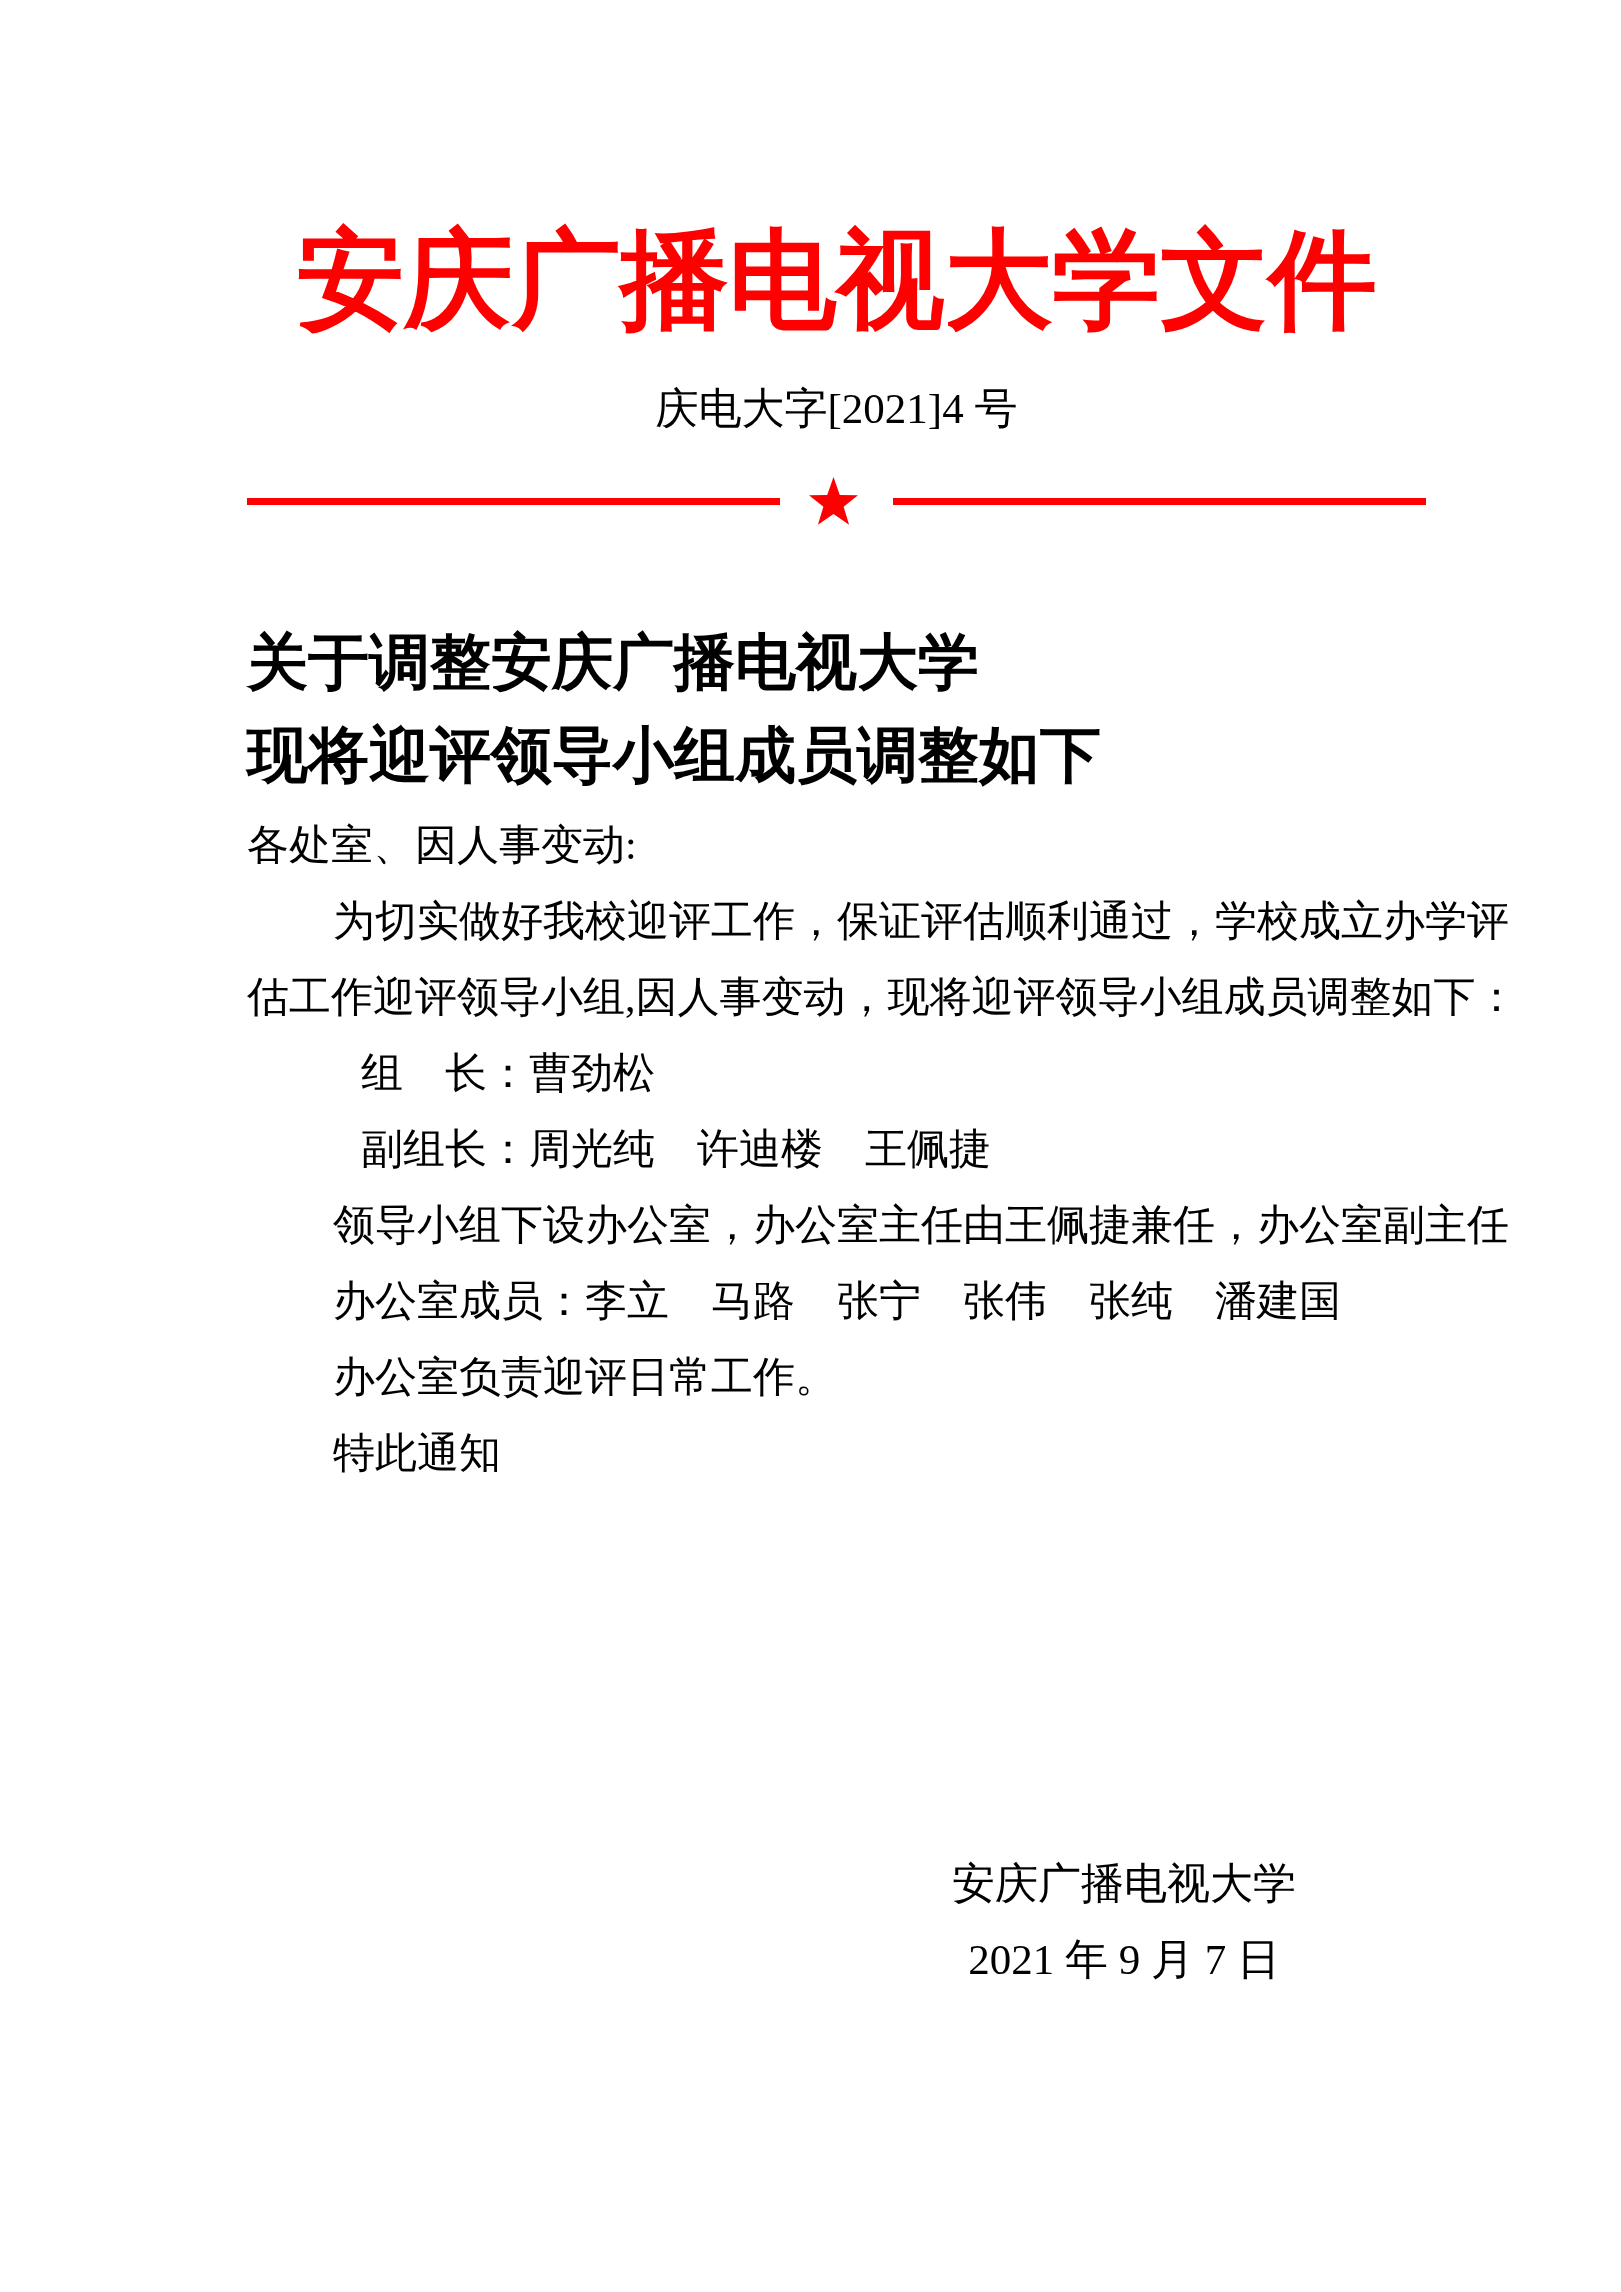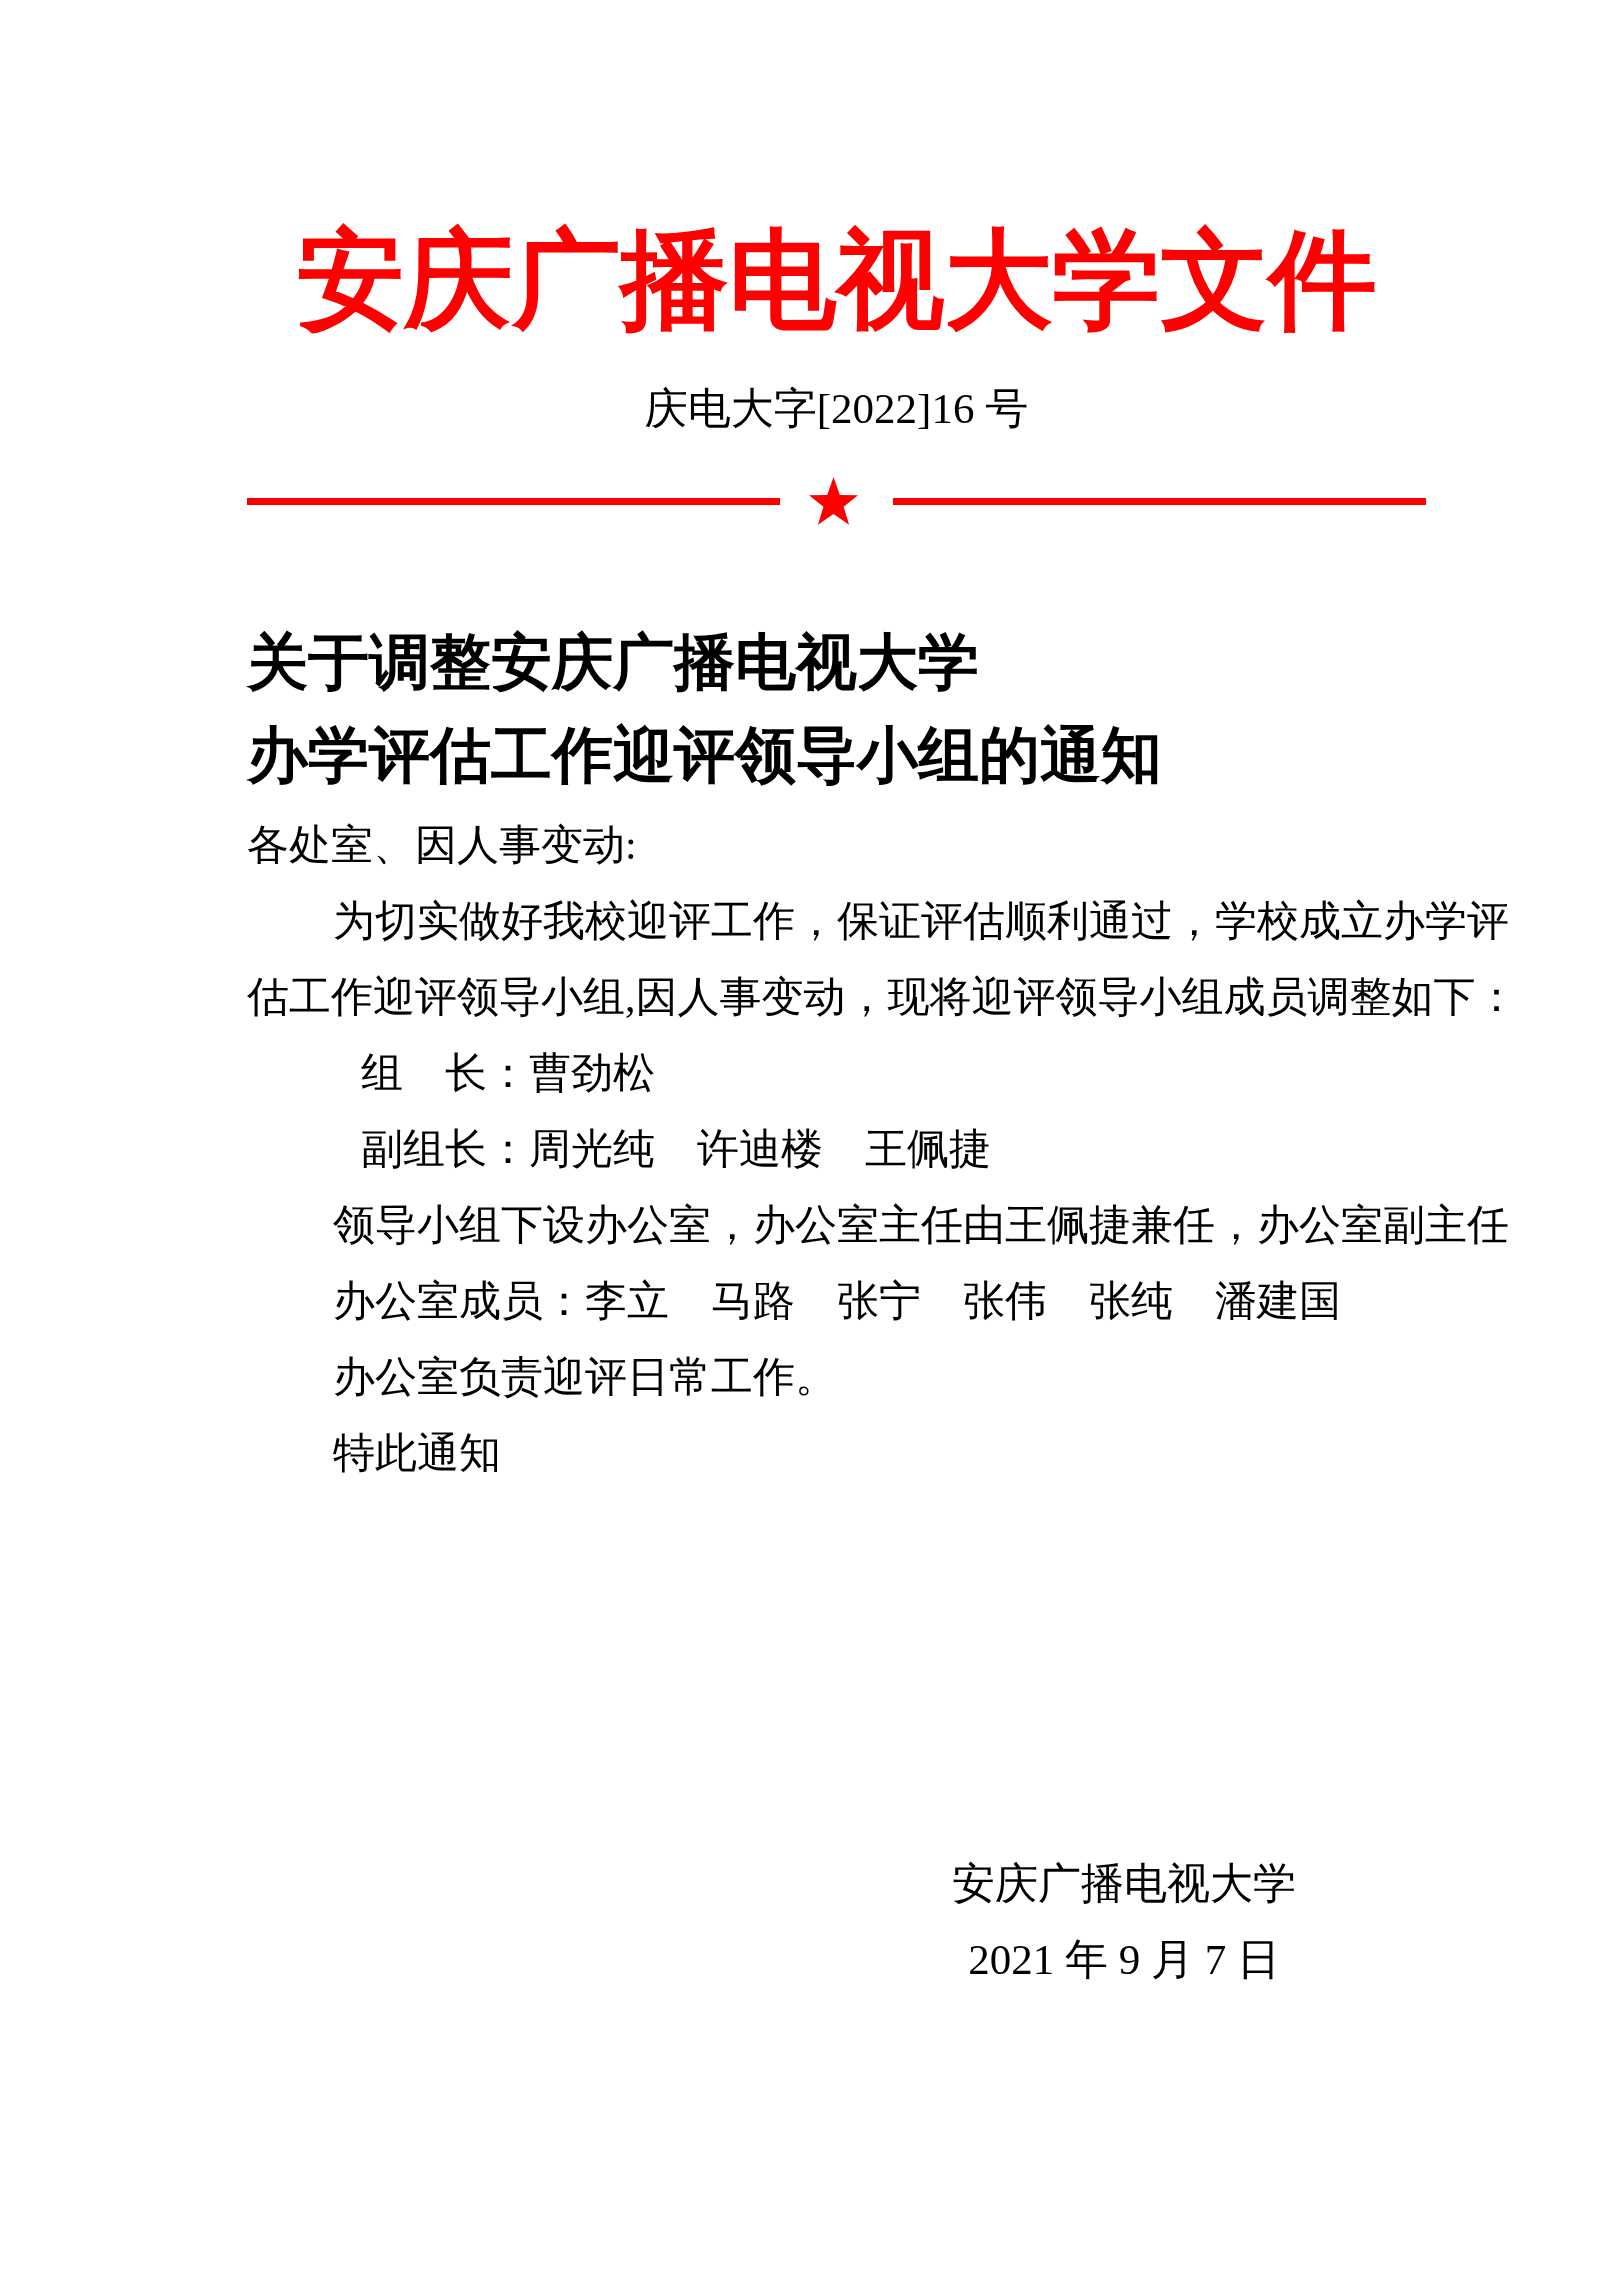--- a/index.html
+++ b/index.html
@@ -87,35 +87,35 @@
     white-space: nowrap;
   }
 </style>
 </head>
 <body>
 
 <div class="page">
 
   <div class="content-col red-header">安庆广播电视大学文件</div>
 
-  <div class="content-col doc-number">庆电大字[2022]16 号</div>
+  <div class="content-col doc-number">庆电大字[2021]4 号</div>
 
   <div class="content-col divider">
     <div class="seg"></div>
     <div class="star-wrap">
       <svg width="49" height="53" viewBox="0 0 50 50" aria-hidden="true">
         <polygon fill="#fe0000" points="25,0 31.4,18.3 50,18.7 35.3,30.3 40.9,48.8 25,37.8 9.1,48.8 14.7,30.3 0,18.7 18.6,18.3"></polygon>
       </svg>
     </div>
     <div class="seg"></div>
   </div>
 
   <div class="content-col notice-title">
     <div>关于调整安庆广播电视大学</div>
-    <div>办学评估工作迎评领导小组的通知</div>
+    <div>现将迎评领导小组成员调整如下</div>
   </div>
 
   <div class="content-col body-text">
     <div class="line">各处室、因人事变动:</div>
     <div class="line indent-para">为切实做好我校迎评工作，保证评估顺利通过，学校成立办学评</div>
     <div class="line">估工作迎评领导小组,因人事变动，现将迎评领导小组成员调整如下：</div>
     <div class="line indent-role">组　长：曹劲松</div>
     <div class="line indent-role">副组长：周光纯　许迪楼　王佩捷</div>
     <div class="line indent-para">领导小组下设办公室，办公室主任由王佩捷兼任，办公室副主任</div>
     <div class="line indent-para">办公室成员：李立　马路　张宁　张伟　张纯　潘建国</div>

